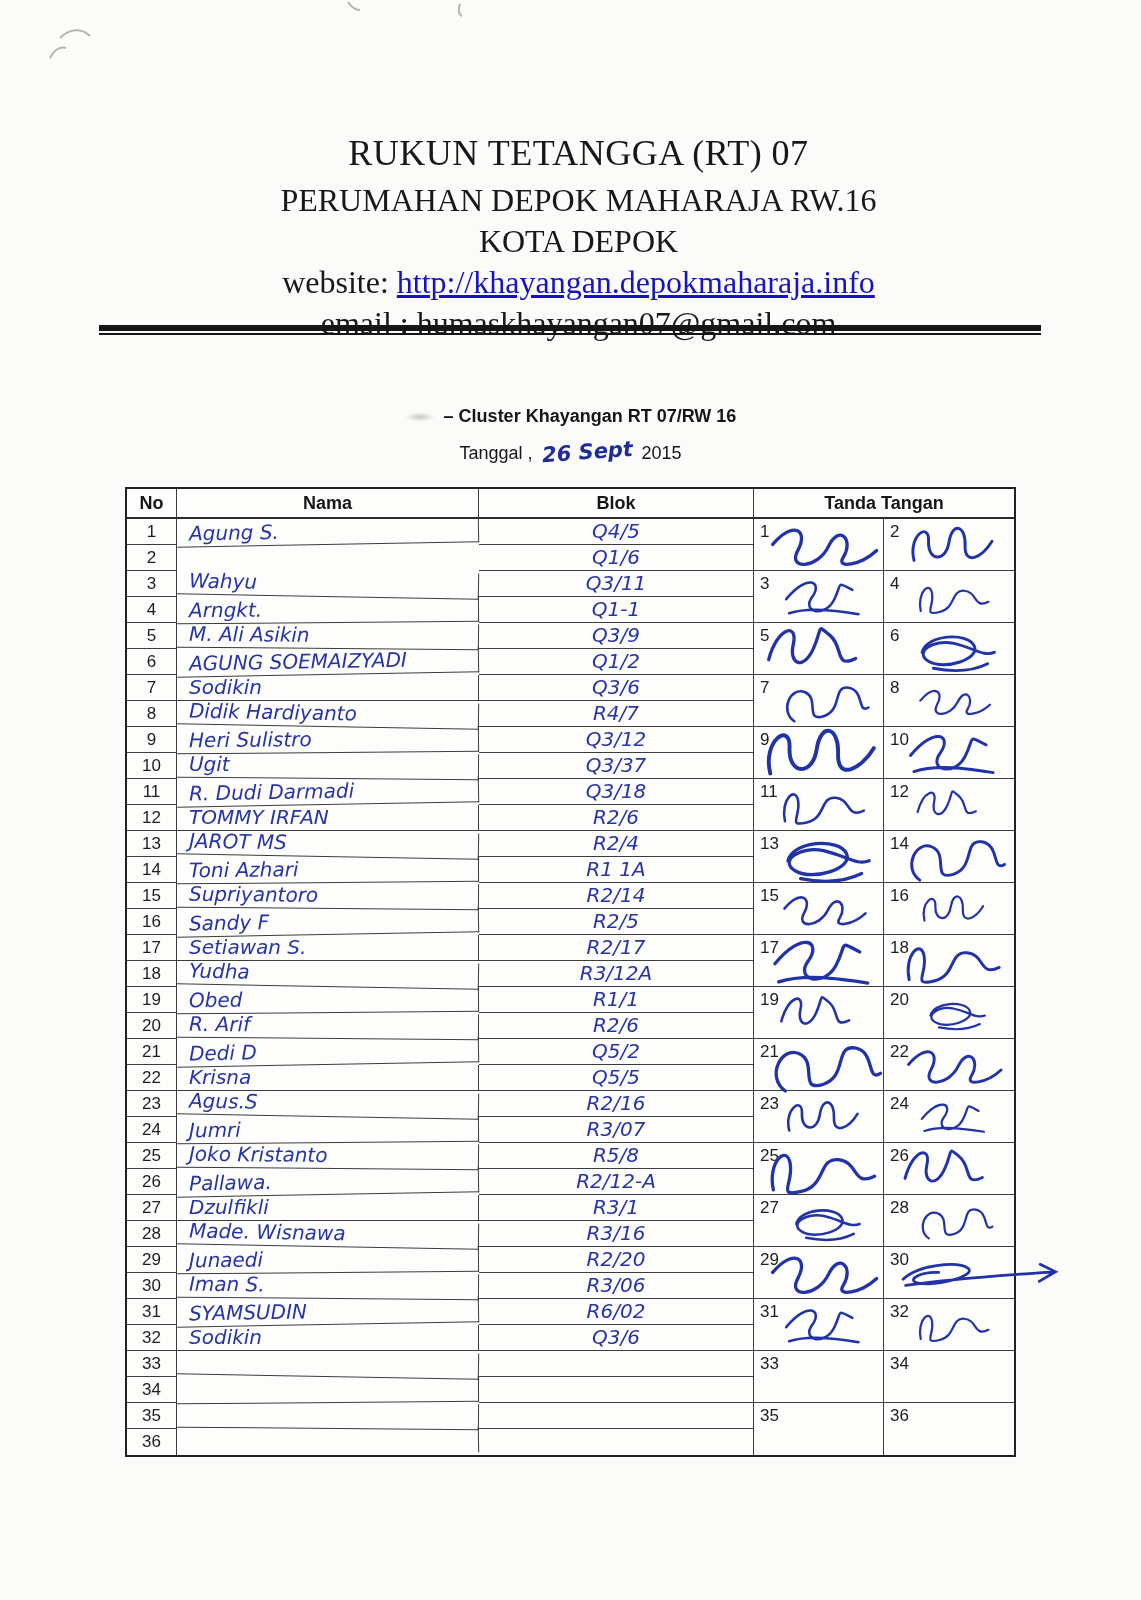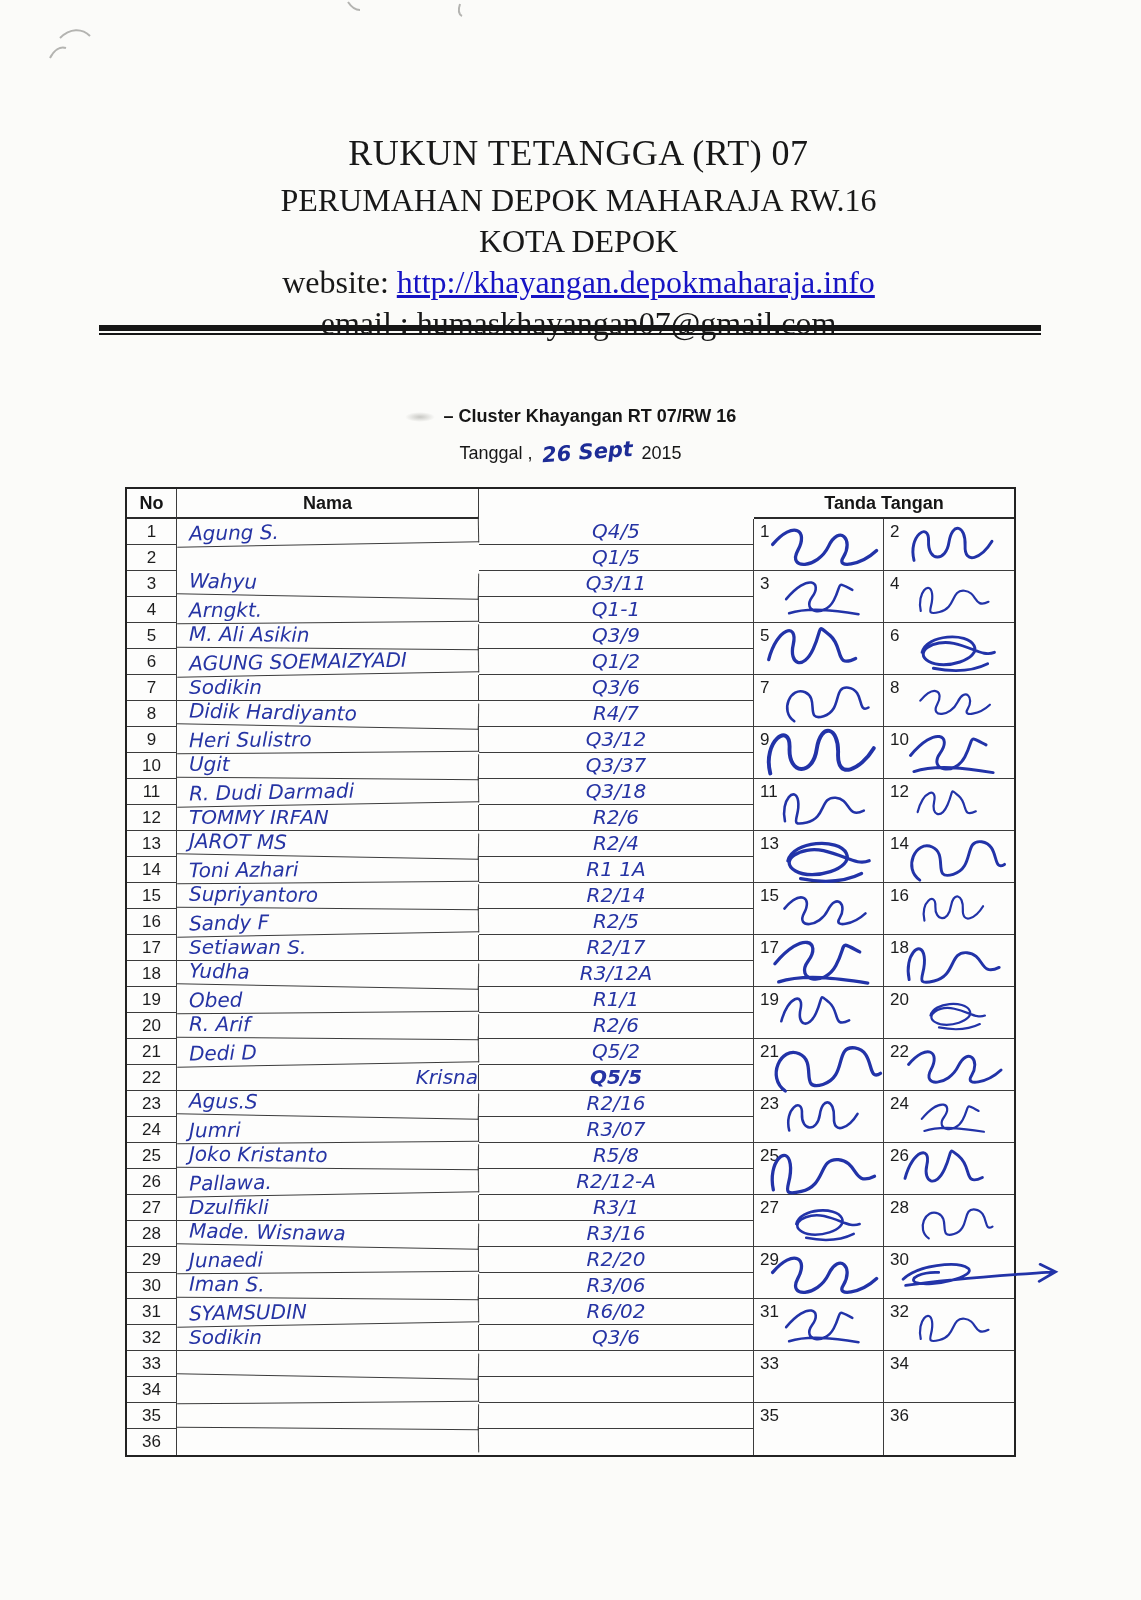--- a/index.html
+++ b/index.html
@@ -127,26 +127,27 @@
   </div>
   <div class="date-line">
     <span>Tanggal ,</span>
     <span class="date-hw">26 Sept</span>
     <span>2015</span>
   </div>
 
   <div class="grid" id="grid">
     <div class="c th" style="grid-column:1;grid-row:1">No</div>
     <div class="c th" style="grid-column:2;grid-row:1">Nama</div>
+    <div class="c th" style="grid-column:3;grid-row:1">Blok</div>
     <div class="c th nobr" style="grid-column:4 / span 2;grid-row:1">Tanda Tangan</div>
   <div class="c num" style="grid-area: 2 / 1;">1</div>
       <div class="c hw nama" style="grid-area: 2 / 2; transform: rotate(-1deg);">Agung S.</div>
       <div class="c hw blok" style="grid-area: 2 / 3;">Q4/5</div>
       <div class="c num" style="grid-area: 3 / 1;">2</div>
-      <div class="c hw blok" style="grid-area: 3 / 3;">Q1/5</div>
+      <div class="c hw blok" style="grid-area: 3 / 3;">Q1/6</div>
       <div class="c num" style="grid-area: 4 / 1;">3</div>
       <div class="c hw nama" style="grid-area: 4 / 2; transform: rotate(1deg);">Wahyu</div>
       <div class="c hw blok" style="grid-area: 4 / 3;">Q3/11</div>
       <div class="c num" style="grid-area: 5 / 1;">4</div>
       <div class="c hw nama" style="grid-area: 5 / 2; transform: rotate(-0.5deg);">Arngkt.</div>
       <div class="c hw blok" style="grid-area: 5 / 3;">Q1-1</div>
       <div class="c num" style="grid-area: 6 / 1;">5</div>
       <div class="c hw nama" style="grid-area: 6 / 2; transform: rotate(0.5deg);">M. Ali Asikin</div>
       <div class="c hw blok" style="grid-area: 6 / 3;">Q3/9</div>
       <div class="c num" style="grid-area: 7 / 1;">6</div>
@@ -191,22 +192,22 @@
       <div class="c num" style="grid-area: 20 / 1;">19</div>
       <div class="c hw nama" style="grid-area: 20 / 2; transform: rotate(-0.5deg);">Obed</div>
       <div class="c hw blok" style="grid-area: 20 / 3;">R1/1</div>
       <div class="c num" style="grid-area: 21 / 1;">20</div>
       <div class="c hw nama" style="grid-area: 21 / 2; transform: rotate(0.5deg);">R. Arif</div>
       <div class="c hw blok" style="grid-area: 21 / 3;">R2/6</div>
       <div class="c num" style="grid-area: 22 / 1;">21</div>
       <div class="c hw nama" style="grid-area: 22 / 2; transform: rotate(-1deg);">Dedi D</div>
       <div class="c hw blok" style="grid-area: 22 / 3;">Q5/2</div>
       <div class="c num" style="grid-area: 23 / 1;">22</div>
-      <div class="c hw nama" style="grid-area: 23 / 2; transform: rotate(0deg); text-align: right;">Krisna</div>
-      <div class="c hw blok" style="grid-area: 23 / 3; font-weight: bold;">Q5/5</div>
+      <div class="c hw nama" style="grid-area: 23 / 2; transform: rotate(0deg);">Krisna</div>
+      <div class="c hw blok" style="grid-area: 23 / 3;">Q5/5</div>
       <div class="c num" style="grid-area: 24 / 1;">23</div>
       <div class="c hw nama" style="grid-area: 24 / 2; transform: rotate(1deg);">Agus.S</div>
       <div class="c hw blok" style="grid-area: 24 / 3;">R2/16</div>
       <div class="c num" style="grid-area: 25 / 1;">24</div>
       <div class="c hw nama" style="grid-area: 25 / 2; transform: rotate(-0.5deg);">Jumri</div>
       <div class="c hw blok" style="grid-area: 25 / 3;">R3/07</div>
       <div class="c num" style="grid-area: 26 / 1;">25</div>
       <div class="c hw nama" style="grid-area: 26 / 2; transform: rotate(0.5deg);">Joko Kristanto</div>
       <div class="c hw blok" style="grid-area: 26 / 3;">R5/8</div>
       <div class="c num" style="grid-area: 27 / 1;">26</div>

